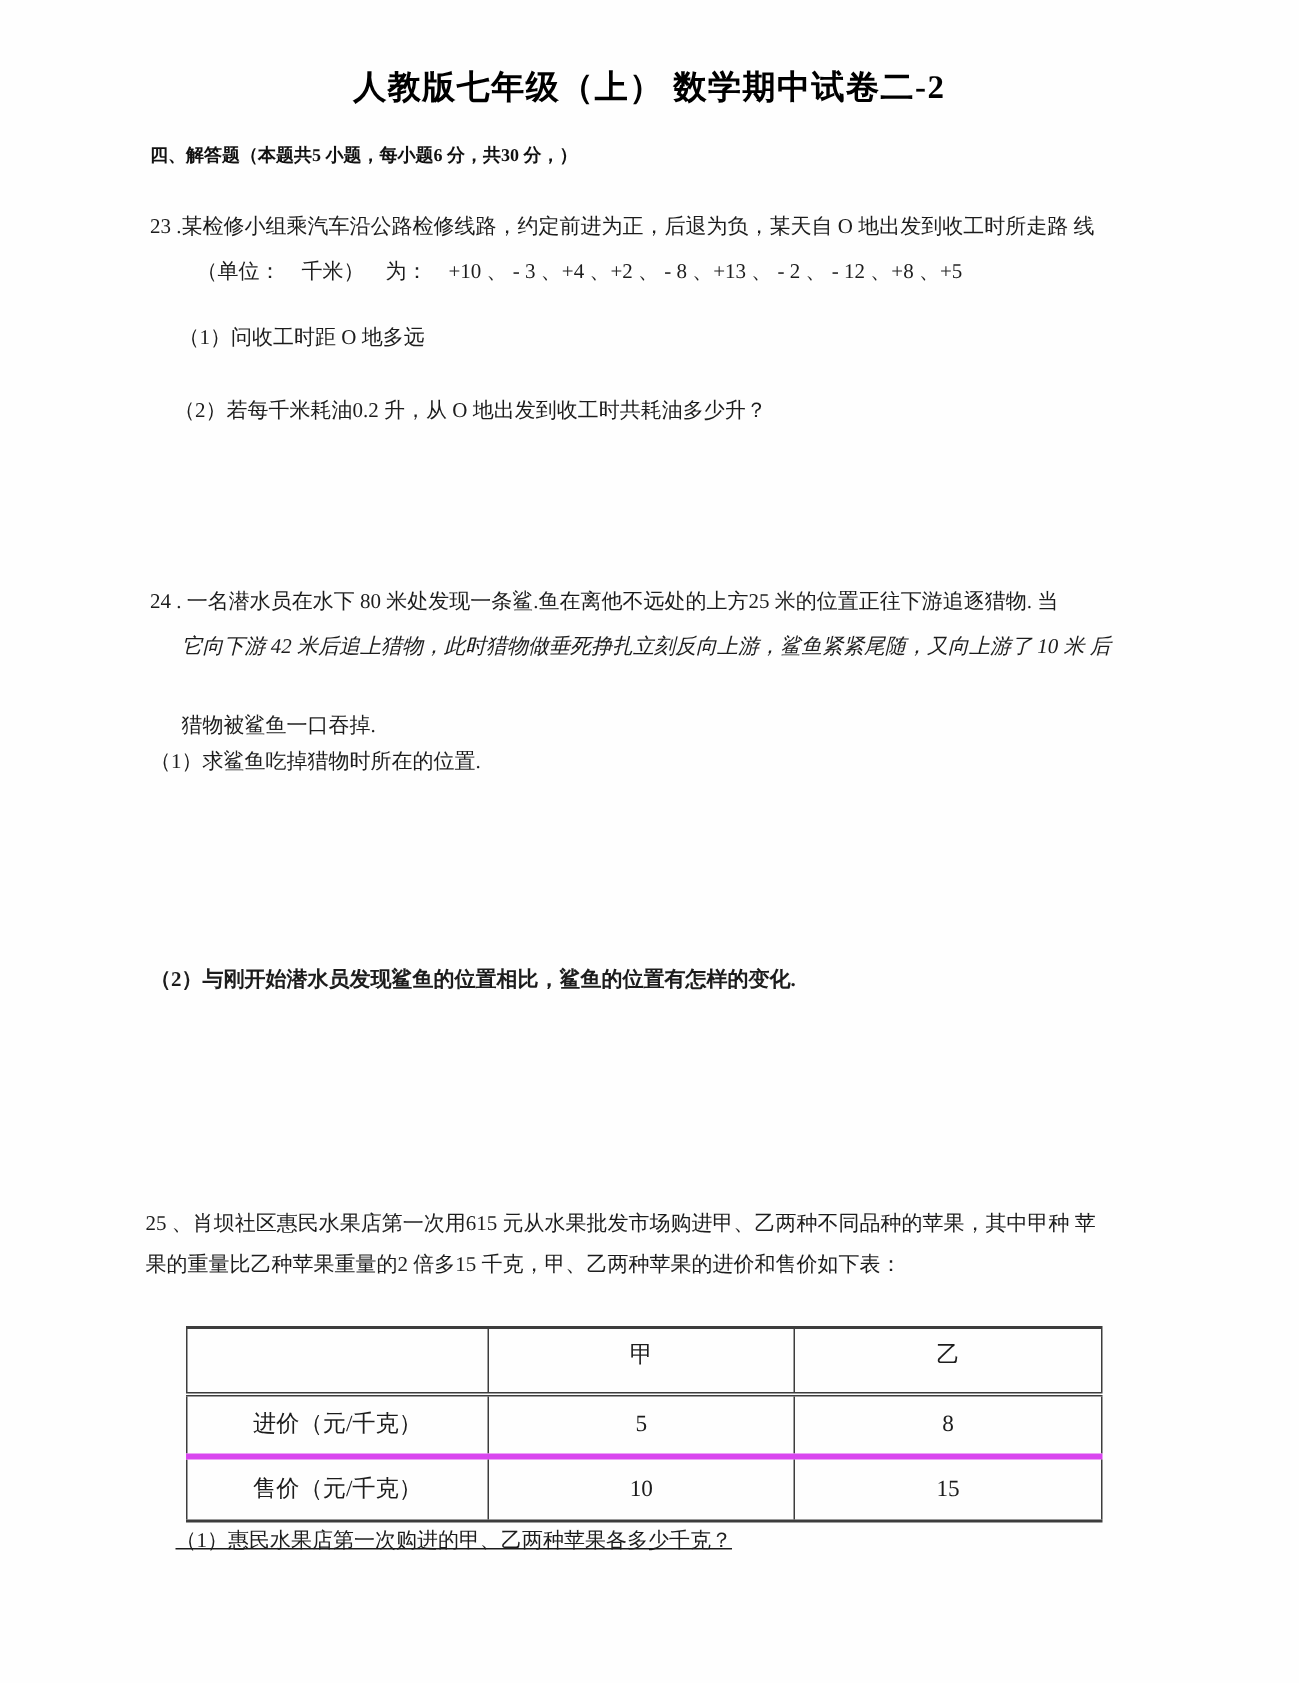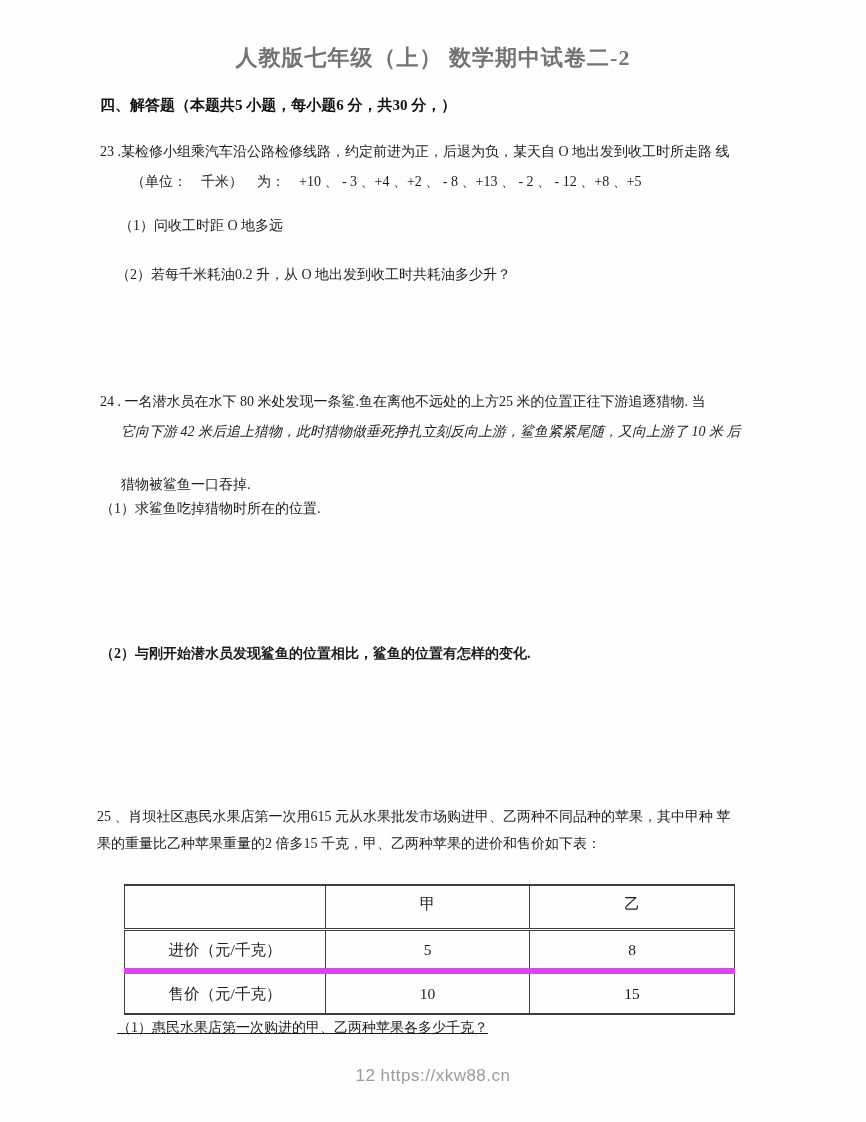--- a/index.html
+++ b/index.html
@@ -14,25 +14,25 @@
     font-family: "Liberation Serif", "DejaVu Serif", serif;
     color: #1c1c1c;
   }
   .abs { position: absolute; white-space: nowrap; line-height: 1.25; }
   .title {
     top: 44px; left: 0; width: 100%;
     text-align: center;
     font-size: 22px;
     font-weight: bold;
     letter-spacing: 1px;
-    color: #737373;
+    color: #000000;
   }
   .section-heading {
     top: 96px; left: 100px;
-    font-size: 15px;
+    font-size: 12px;
     font-weight: bold;
     color: #111;
   }
   .body-line { font-size: 14px; }
   .q23-l1 { top: 143px; left: 100px; }
   .q23-l2 { top: 173px; left: 121px; margin-left: 10px; }
   .q23-p1 { top: 217px; left: 119px; }
   .q23-p2 { top: 266px; left: 116px; }
   .q24-l1 { top: 393px; left: 100px; }
   .q24-l2 { top: 423px; left: 121px; font-style: italic; }
@@ -59,21 +59,21 @@
   table.price col.c1 { width: 201px; }
   table.price col.c2 { width: 204px; }
   table.price col.c3 { width: 205px; }
   table.price tr.hdr td {
     height: 44px;
     border-top: 2px solid #3d3d3d;
     border-bottom: 3px double #3d3d3d;
     vertical-align: top;
     padding-top: 8px;
   }
-  table.price tr.r1 td { height: 42px; border-bottom: 6px solid #d946ef; margin-left: 10px; }
+  table.price tr.r1 td { height: 42px; border-bottom: 4px solid #d946ef; margin-left: 10px; }
   table.price tr.r2 td { height: 43px; border-bottom: 2px solid #3d3d3d; margin-left: 10px; }
   .footer {
     top: 1065px; left: 0; width: 100%;
     text-align: center;
     font-family: "Liberation Sans", "DejaVu Sans", sans-serif;
     font-size: 17px;
     color: #9b9b9b;
     letter-spacing: 0.5px;
   }
 </style>
@@ -128,15 +128,14 @@
           <td>10</td>
           <td>15</td>
         </tr>
       </tbody>
         </table>
     </div>
 
     <div class="abs body-line q25-p1">（1）惠民水果店第一次购进的甲、乙两种苹果各多少千克？</div>
   </div>
 
-  <div class="abs footer">12 https://xkw88.cn</div>
 
 </div>
 
 </body></html>

